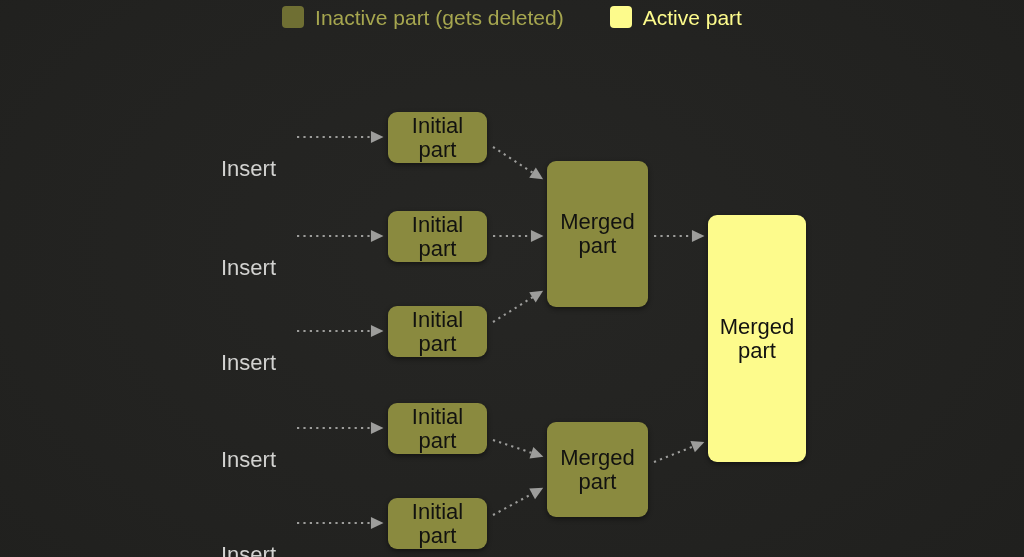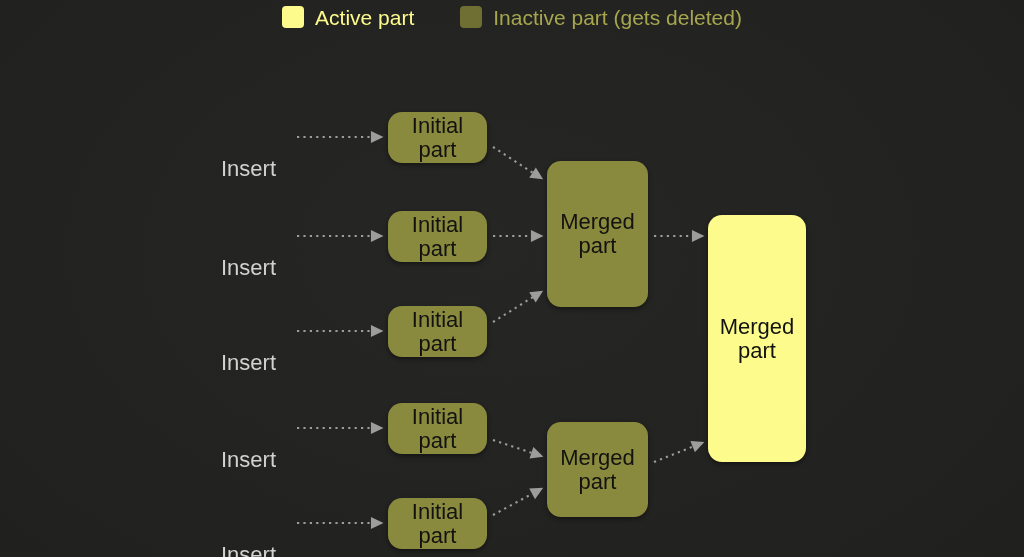--- a/index.html
+++ b/index.html
@@ -54,21 +54,21 @@
     position: absolute;
     left: 0; top: 0;
     width: 1024px;
     height: 557px;
   }
 
   
   .node {
     position: absolute;
     box-sizing: border-box;
-    border-radius: 14px;
+    border-radius: 9px;
     display: flex;
     align-items: center;
     justify-content: center;
     text-align: center;
     color: #121210;
     font-size: 22px;
     line-height: 1.07;
     box-shadow: 0 2px 5px rgba(0,0,0,0.45);
   }
   .node.inactive { background: #8a8a3f; }
@@ -85,27 +85,27 @@
     transform: translateY(-50%);
     margin-top: 32px;
   }
 </style>
 </head>
 <body>
 
 <div id="canvas">
 
   <div id="legend">
+    <div class="legend-item legend-inactive">
+      <span class="legend-swatch"></span>
+      <span class="legend-label">Inactive part (gets deleted)</span>
+    </div>
     <div class="legend-item legend-active">
       <span class="legend-swatch"></span>
       <span class="legend-label">Active part</span>
-    </div>
-    <div class="legend-item legend-inactive">
-      <span class="legend-swatch"></span>
-      <span class="legend-label">Inactive part (gets deleted)</span>
     </div>
   </div>
 
   <svg id="arrows" viewBox="0 0 1024 557" xmlns="http://www.w3.org/2000/svg">
     <defs>
       <marker id="ah" markerWidth="7" markerHeight="7" refX="5.2" refY="3.5" orient="auto" markerUnits="strokeWidth">
         <path d="M0.4,0.6 L6.4,3.5 L0.4,6.4 Z" fill="#9d9d9b"></path>
       </marker>
     </defs>
     <g stroke="#9d9d9b" stroke-width="2.1" fill="none" stroke-dasharray="2.2 4.2" stroke-linecap="butt" marker-end="url(#ah)">

